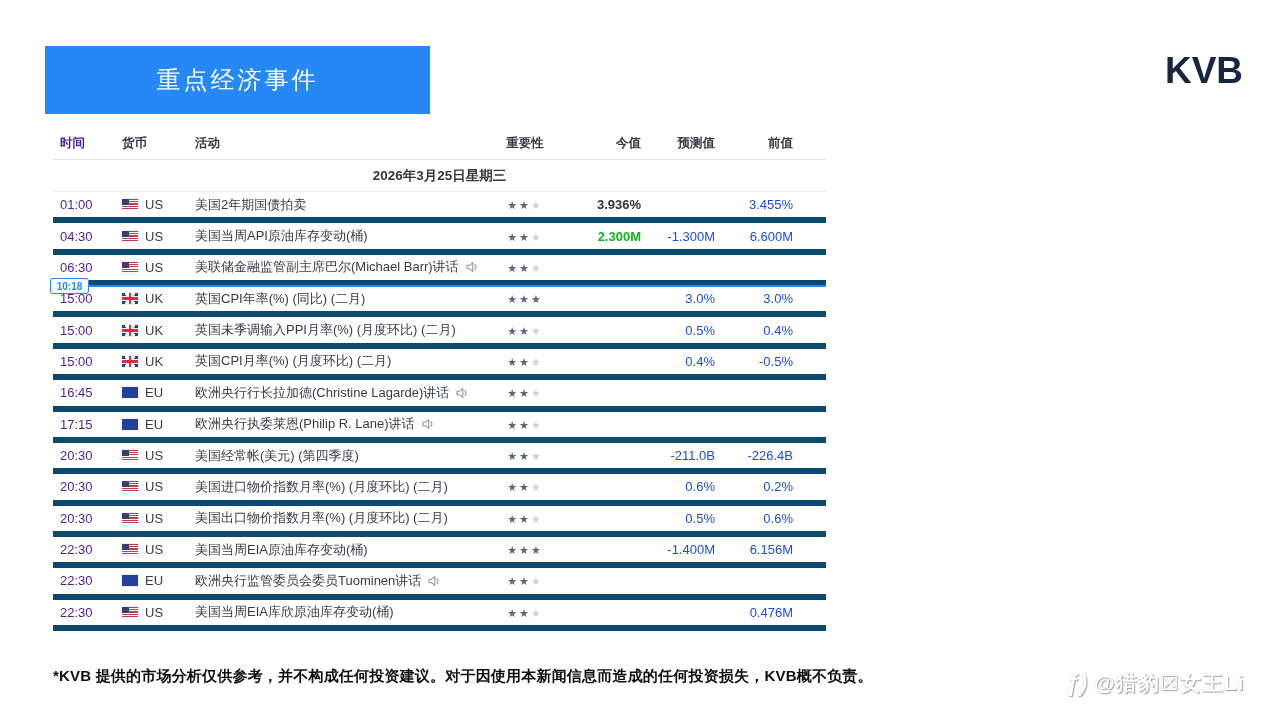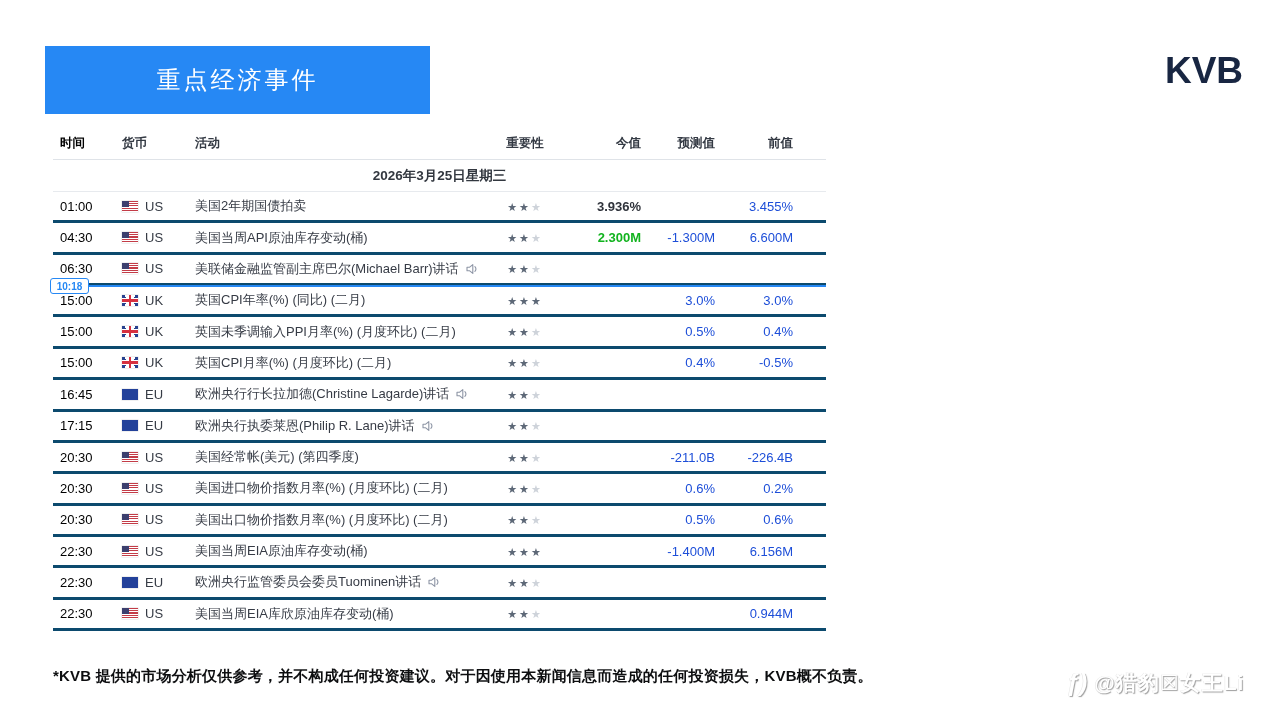--- a/index.html
+++ b/index.html
@@ -27,23 +27,23 @@
   .cal-table { position:absolute; left:53px; top:128px; width:773px; color:#363b45; }
   .grid-row {
     display:grid;
     grid-template-columns:62px 80px 300px 60px 86px 74px 78px;
     padding-right:33px; align-items:center;
   }
   .thead { height:32px; font-size:12.5px; font-weight:bold; color:#343a44;
     border-bottom:1px solid #dfe3e8; }
   .date-row { height:32px; line-height:32px; text-align:center; font-size:13.5px;
     font-weight:bold; color:#32373f; border-bottom:1px solid #e7eaee; }
-  .trow { height:31.36px; font-size:13px; border-bottom:3px solid #0c4a6e; }
-
-  .c-time { text-align:left; padding-left:7px; color:#000000; }
+  .trow { height:31.36px; font-size:13px; border-bottom:6px solid #0c4a6e; }
+
+  .c-time { text-align:left; padding-left:7px; color:#4c1d95; }
   .c-cur { display:flex; align-items:center; gap:7px; padding-left:7px; }
   .c-act { display:flex; align-items:center; gap:7px; white-space:nowrap; overflow:hidden; }
   .c-imp { text-align:center; white-space:nowrap; }
   .num { text-align:right; color:#1d4ed8; }
   .actual { font-weight:bold; color:#2f333b; }
   .actual.green { color:#12b31f; }
   .h-imp { text-align:center; }
   .h-num { text-align:right; }
 
   
@@ -338,21 +338,21 @@
       <span class="flag flag-us"></span>
       <span>US</span>
     </span>
     <span class="c-act">
       <span>美国当周EIA库欣原油库存变动(桶)</span>
 
     </span>
     <span class="c-imp"><span class="star on">★</span><span class="star on">★</span><span class="star off">★</span></span>
     <span class="num actual"></span>
     <span class="num"></span>
-    <span class="num">0.944M</span>
+    <span class="num">0.476M</span>
   </div>
       </div>
   </div>
 
   <div class="marker-line"></div>
   <div class="marker-badge">10:18</div>
 
   <div class="disclaimer">*KVB 提供的市场分析仅供参考，并不构成任何投资建议。对于因使用本新闻信息而造成的任何投资损失，KVB概不负责。</div>
 
   <div class="watermark">

